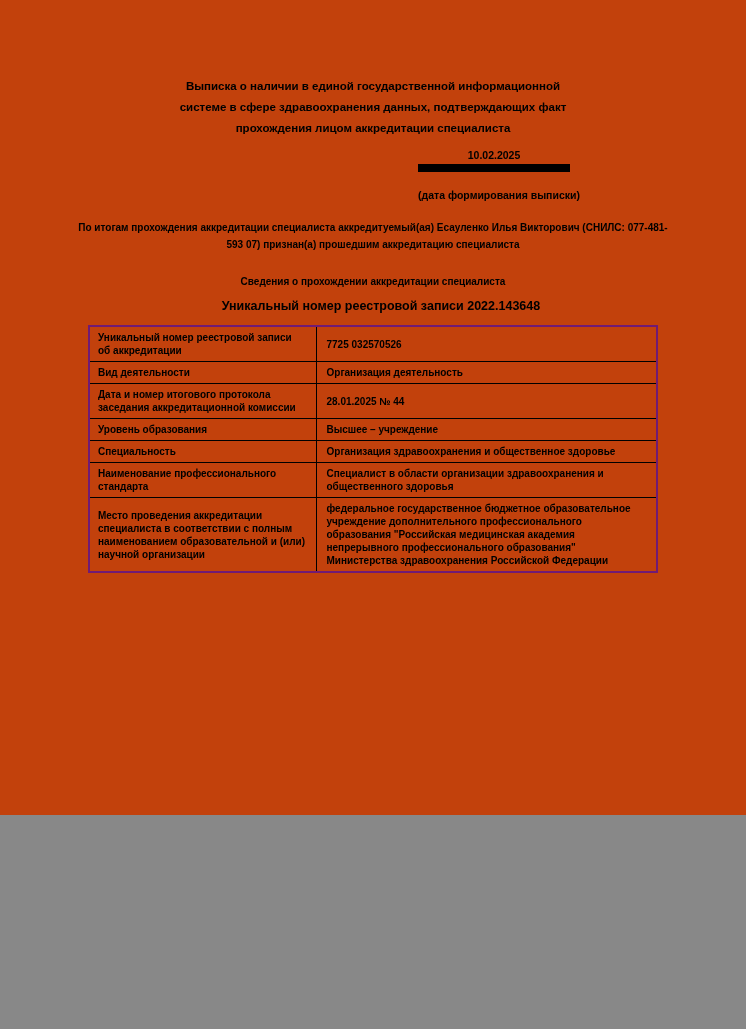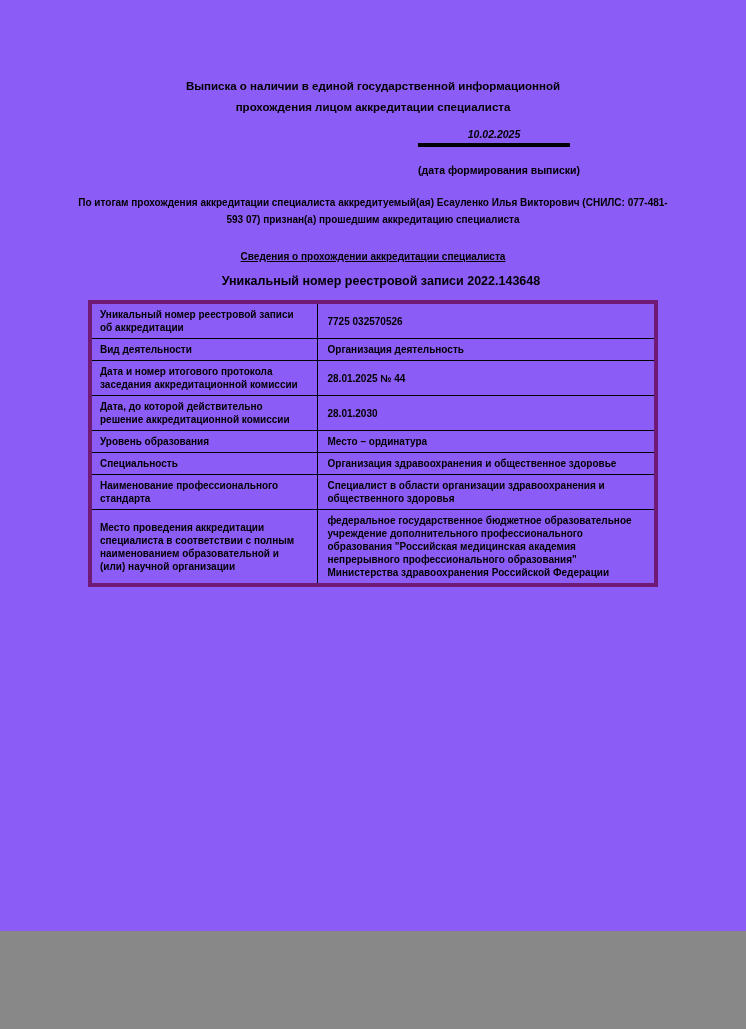--- a/index.html
+++ b/index.html
@@ -1,76 +1,74 @@
 <!DOCTYPE html>
 <html><head>
 <meta charset="utf-8">
 <style>
   * { margin: 0; padding: 0; box-sizing: border-box; }
   html, body { background: #888; }
   .page {
     position: relative;
     width: 746px;
-    height: 931px;
+    height: 815px;
     margin: 0 auto;
-    background: #8b5cf6;
+    background: #c2410c;
     color: #000000;
     font-family: "Liberation Sans", "DejaVu Sans", sans-serif;
     font-weight: bold;
     overflow: hidden;
   }
   .doc-title {
     padding-top: 76px;
     text-align: center;
     font-size: 11.5px;
     line-height: 21px;
   }
   .date-block {
     margin: 10px 0 0 418px;
     width: 152px;
     font-size: 10.5px;
   }
   .date-value {
     text-align: center;
     padding-bottom: 2px;
-    border-bottom: 4px solid #000000;
+    border-bottom: 8px solid #000000;
     line-height: 13px;
-    font-style: italic;
   }
   .date-caption {
     text-align: center;
     padding-top: 17px;
     line-height: 13px;
     white-space: nowrap;
   }
   .intro {
     margin-top: 17px;
     text-align: center;
     font-size: 10px;
     line-height: 17px;
   }
   .section-heading {
     margin-top: 22px;
     text-align: center;
     font-size: 10px;
-    text-decoration: underline;
     line-height: 13px;
   }
   .record-heading {
     margin-top: 11px;
     text-align: center;
     font-size: 12.5px;
     line-height: 15px;
     padding-left: 16px;
   }
   table.info-table {
     margin: 11px auto 0 auto;
     width: 570px;
     border-collapse: collapse;
-    border: 4px solid #701a75;
+    border: 2px solid #701a75;
     font-size: 10px;
     line-height: 13px;
   }
   table.info-table td {
     border: 1px solid #000;
     vertical-align: middle;
     font-weight: bold;
   }
   td.cell-label {
     width: 227px;
@@ -80,20 +78,21 @@
     padding: 4px 10px 4px 10px;
   }
 </style>
 </head>
 <body>
 
 <div class="page">
 
   <div class="doc-title">
     <div>Выписка о наличии в единой государственной информационной</div>
+    <div>системе в сфере здравоохранения данных, подтверждающих факт</div>
     <div>прохождения лицом аккредитации специалиста</div>
   </div>
 
   <div class="date-block">
     <div class="date-value">10.02.2025</div>
     <div class="date-caption">(дата формирования выписки)</div>
   </div>
 
   <div class="intro">
     <div>По итогам прохождения аккредитации специалиста аккредитуемый(ая) Есауленко Илья Викторович (СНИЛС: 077-481-</div>
@@ -112,26 +111,22 @@
       </tr>
       <tr>
         <td class="cell-label">Вид деятельности</td>
         <td class="cell-value">Организация деятельность</td>
       </tr>
       <tr>
         <td class="cell-label">Дата и номер итогового протокола заседания аккредитационной комиссии</td>
         <td class="cell-value">28.01.2025 № 44</td>
       </tr>
       <tr>
-        <td class="cell-label">Дата, до которой действительно решение аккредитационной комиссии</td>
-        <td class="cell-value">28.01.2030</td>
-      </tr>
-      <tr>
         <td class="cell-label">Уровень образования</td>
-        <td class="cell-value">Место – ординатура</td>
+        <td class="cell-value">Высшее – учреждение</td>
       </tr>
       <tr>
         <td class="cell-label">Специальность</td>
         <td class="cell-value">Организация здравоохранения и общественное здоровье</td>
       </tr>
       <tr>
         <td class="cell-label">Наименование профессионального стандарта</td>
         <td class="cell-value">Специалист в области организации здравоохранения и общественного здоровья</td>
       </tr>
       <tr>

